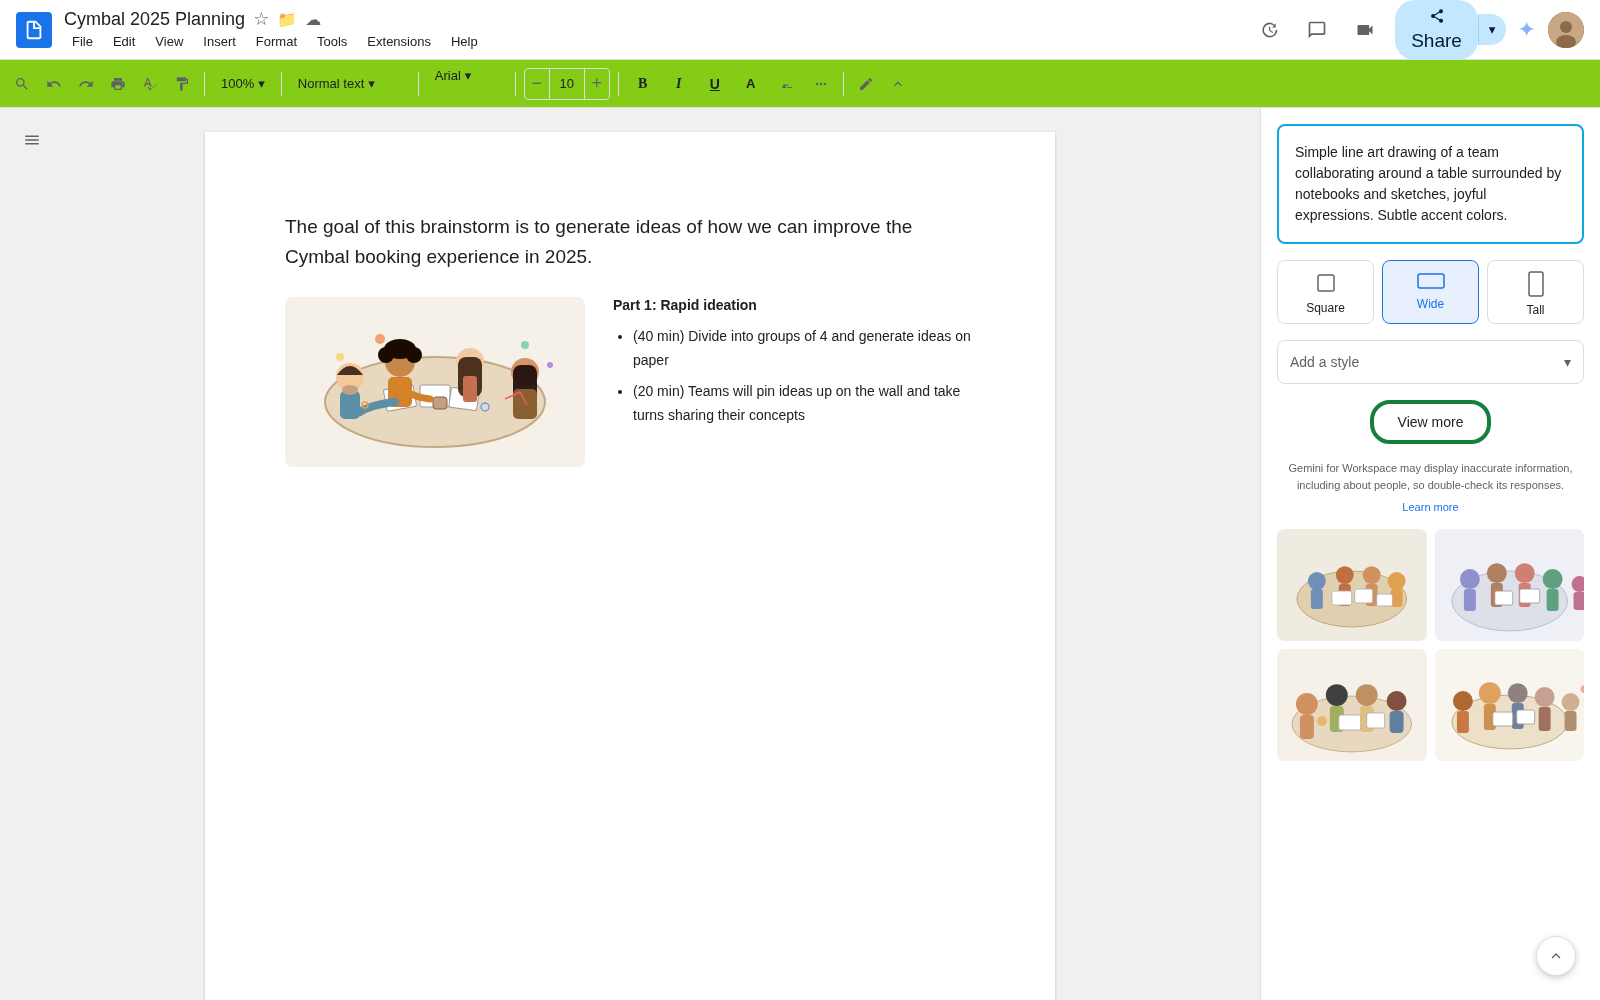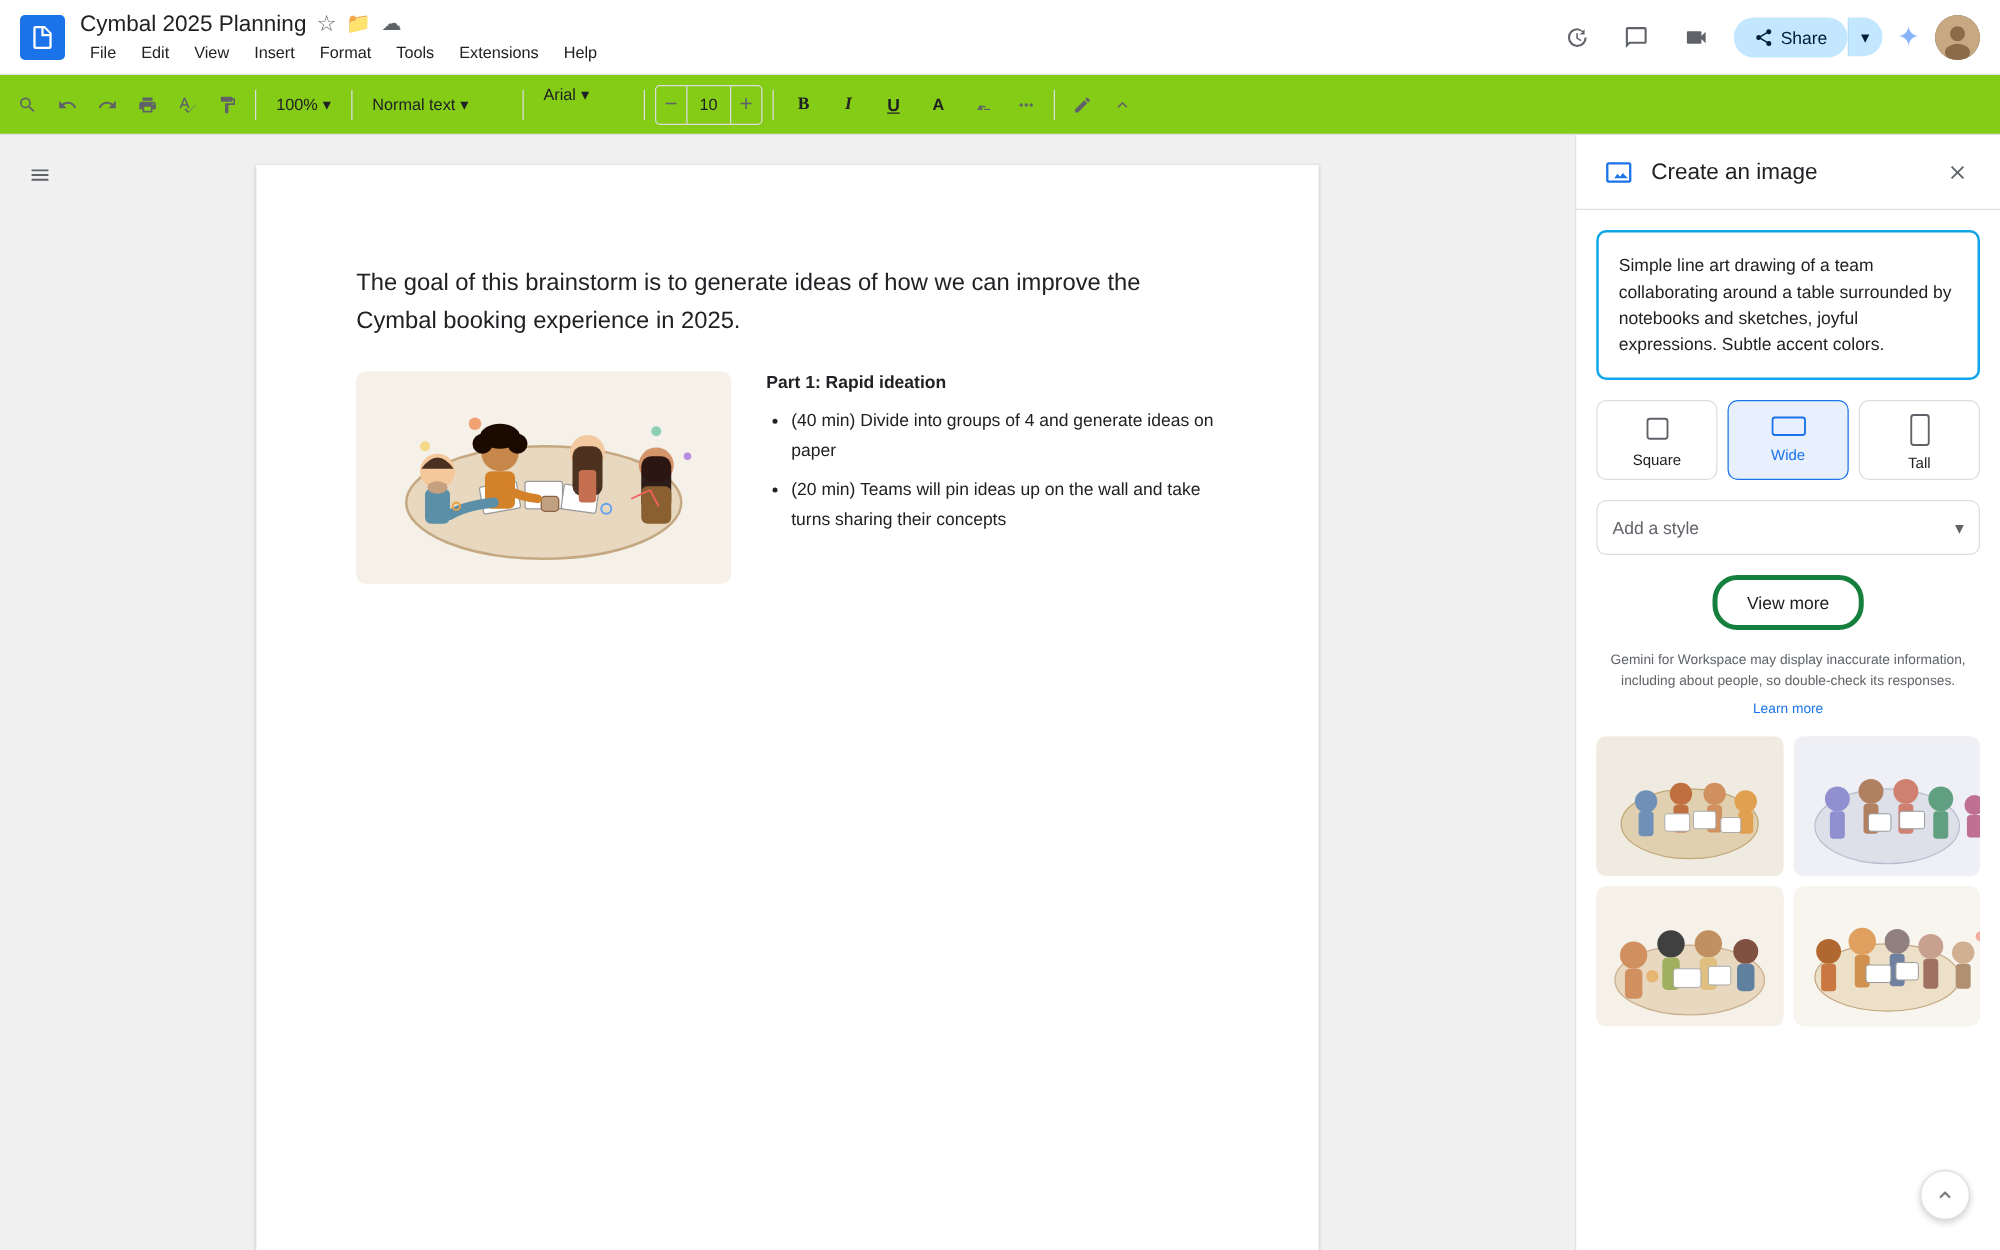--- a/index.html
+++ b/index.html
@@ -50,24 +50,24 @@
       font-size: 20px;
       background: transparent;
       border: none;
     }
     .share-btn {
       background: #c2e7ff;
       color: #001d35;
       border: none;
       border-radius: 20px;
       padding: 8px 16px;
-      font-size: 14px;
+      font-size: 19px;
       font-weight: 500;
       cursor: pointer;
-      display: flex; align-items: center; gap: 6px;
+      display: flex; align-items: center; gap: 6px; flex-direction: column;
     }
     .share-dropdown {
       background: #c2e7ff;
       border: none;
       border-left: 1px solid #a8d4f0;
       border-radius: 0 20px 20px 0;
       padding: 8px 10px;
       cursor: pointer;
       color: #001d35;
     }
@@ -641,33 +641,20 @@
           <ul class="doc-list">
             <li>(40 min) Divide into groups of 4 and generate ideas on paper</li>
             <li>(20 min) Teams will pin ideas up on the wall and take turns sharing their concepts</li>
           </ul>
         </div>
       </div>
     </div>
   </div>
 
   <div class="right-panel">
-    <div class="panel-header">
-      <div class="panel-icon">
-        <svg width="22" height="22" viewBox="0 0 24 24" fill="#1a73e8">
-            <path d="M21 3H3C2 3 1 4 1 5v14c0 1.1.9 2 2 2h18c1.1 0 2-.9 2-2V5c0-1.1-.9-2-2-2zm0 16H3V5h18v14zm-5-7l-3 3.72L11 13l-3 4h12l-4-4z"></path>
-          </svg>
-      </div>
-      <span class="panel-title">Create an image</span>
-      <button class="panel-close">
-        <svg width="18" height="18" viewBox="0 0 24 24" fill="#5f6368">
-            <path d="M19 6.41L17.59 5 12 10.59 6.41 5 5 6.41 10.59 12 5 17.59 6.41 19 12 13.41 17.59 19 19 17.59 13.41 12z"></path>
-          </svg>
-      </button>
-    </div>
 
     <div class="panel-content">
 
       <div class="prompt-box">Simple line art drawing of a team collaborating around a table surrounded by notebooks and sketches, joyful expressions. Subtle accent colors.</div>
 
       <div class="aspect-row">
         <button class="aspect-btn">
           <div class="aspect-icon">
             <svg width="24" height="24" viewBox="0 0 24 24">
                 <rect x="4" y="4" width="16" height="16" rx="2" fill="none" stroke="#5f6368" stroke-width="1.5"></rect>

